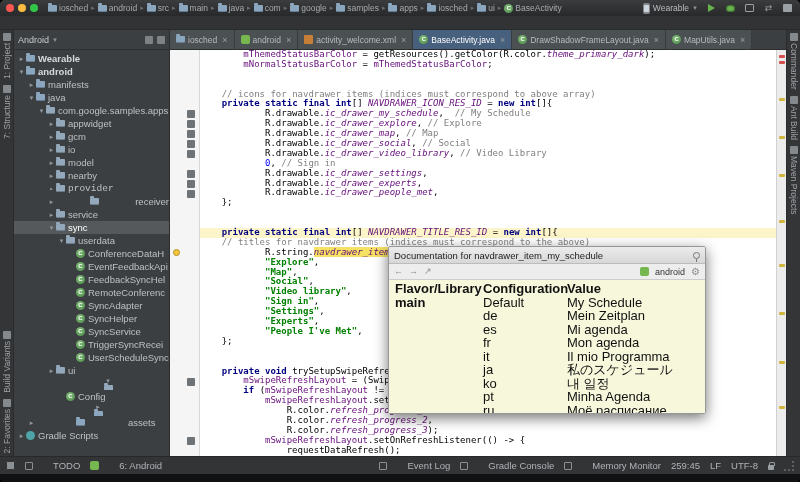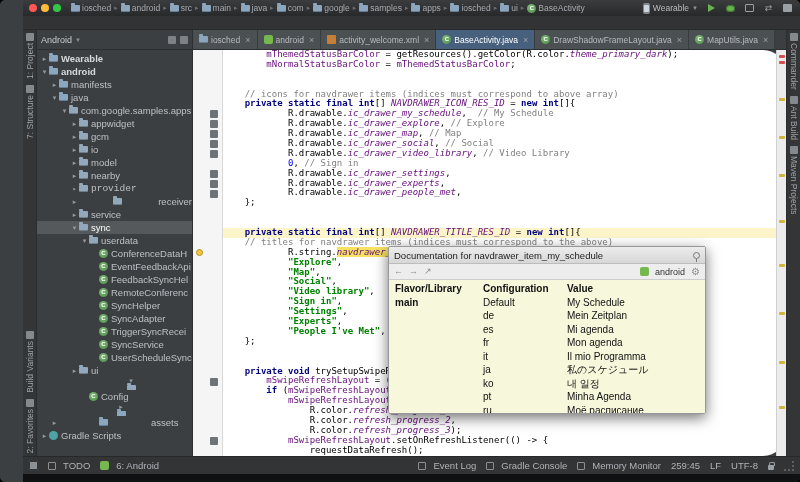--- a/index.html
+++ b/index.html
@@ -1,20 +1,20 @@
 <!DOCTYPE html>
 <html><head>
 <meta charset="utf-8">
 <style>
   * { box-sizing: border-box; margin: 0; padding: 0; }
   html,body { background:#000; }
   body { width:800px; height:482px; font-family:"Liberation Sans", sans-serif; overflow:hidden; }
 
   .window { width:800px; height:482px; border-radius:5px; overflow:hidden; position:relative;
-            background:#3c3f41; display:flex; flex-direction:column;padding-left:23px; }
+            background:#3c3f41; display:flex; flex-direction:column; }
 
   
   .titlebar { height:16px; background:linear-gradient(#3a3c3e,#28292b); display:flex; align-items:center;
               padding:0 6px; gap:4px; flex:none; }
   .lights { display:flex; gap:4px; margin-right:6px; }
   .light { width:8px; height:8px; border-radius:50%; }
   .light.red{background:#fc5753;} .light.yellow{background:#fdbc40;} .light.green{background:#33c748;}
   .bc { display:flex; align-items:center; gap:3px; overflow:hidden; white-space:nowrap; }
   .bc-item { display:inline-flex; align-items:center; gap:2px; }
   .bc-label { font-size:8.5px; color:#a7abaf; }
@@ -58,21 +58,21 @@
   
   .project { width:156px; flex:none; background:#3c3f41; border-right:1px solid #2b2d2f; overflow:hidden; padding-top:2px; }
   .tree-row { display:flex; align-items:center; height:13px; white-space:nowrap; overflow:hidden; cursor:default; }
   .tree-selected { background:#55595b; }
   .tree-arrow { width:9px; flex:none; font-size:7px; color:#91989e; text-align:center; }
   .tree-label { font-size:9.5px; color:#bdc1c5; margin-left:3px; }
   .tree-selected .tree-label { color:#fff; }
   .tree-label.bold { font-weight:bold; color:#d7dbde; }
 
   
-  .editor { flex:1; display:flex; min-width:0; background:#fff; position:relative;border-radius:23px; }
+  .editor { flex:1; display:flex; min-width:0; background:#fff; position:relative; }
   .gutter { width:30px; flex:none; background:#f5f5f5; border-right:1px solid #d8d8d8; position:relative; }
   .gmark { position:absolute; }
   .gmark-sq { left:17px; width:8px; height:8px; background:#6d7377; border-radius:1px; }
   .gmark-bulb { left:3px; width:7px; height:7px; border-radius:50%; background:#f4c63f; border:1px solid #b98f1d; }
   .codearea { flex:1; overflow:hidden; font-family:"DejaVu Sans Mono", monospace; font-size:9px; }
   .code-line { height:9.9px; line-height:9.9px; white-space:pre; }
   .caret-line { background:#fcf5c9; }
   .tk-k { color:#000080; font-weight:bold; }
   .tk-c { color:#808080; }
   .tk-s { color:#008000; font-weight:bold; }
@@ -82,21 +82,21 @@
   .tk-sfh { color:#660e7a; font-style:italic; background:#f5e262; }
   .tk-p { color:#000; }
   .stripe { width:10px; flex:none; background:#ececec; border-left:1px solid #d0d0d0; position:relative; }
   .smark { position:absolute; left:2px; width:6px; height:3px; border-radius:1px; }
   .smark-red { background:#d64f4f; }
   .smark-yellow { background:#d2b53e; }
 
   
   .statusbar { height:18px; background:#323436; border-top:1px solid #262829; display:flex; align-items:center;
                padding:0 6px; gap:10px; flex:none; font-size:9.5px; color:#b0b4b8; }
-  .sb-item { display:flex; align-items:center; gap:7px; white-space:nowrap; }
+  .sb-item { display:flex; align-items:center; gap:20px; white-space:nowrap; }
   .sb-right { margin-left:auto; display:flex; align-items:center; gap:10px;justify-content:flex-end; }
   .icn-sbbox { width:8px; height:8px; border:1px solid #8b9094; border-radius:1px; }
   .icn-grid { width:9px; height:9px; background:#8b9094; border-radius:1px; box-shadow:inset 0 0 0 1px #323436, inset 0 0 0 2px #8b9094; }
   .grip { width:10px; height:10px; border-right:2px dotted #5c6063; border-bottom:2px dotted #5c6063; }
   .bottom-edge { height:8px; background:#101112; flex:none; }
 
   
   .icn { display:inline-block; flex:none; }
   .icn-folder { width:9px; height:7px; background:#8ba7bf; border-radius:1px; position:relative; box-shadow:inset 0 -1px rgba(0,0,0,.25); }
   .icn-folder::before { content:""; position:absolute; top:-2px; left:0; width:4px; height:2px; background:#8ba7bf; border-radius:1px 1px 0 0; }
@@ -126,21 +126,21 @@
   .popup { position:absolute; left:388px; top:246px; width:318px; height:168px; z-index:40;
            border:1px solid #96969b; box-shadow:0 4px 14px rgba(0,0,0,.55); display:flex; flex-direction:column;
            border-radius:2px; overflow:hidden; }
   .doc-title { height:17px; background:linear-gradient(#ececec,#d7d7d7); border-bottom:1px solid #bcbcbc;
                display:flex; align-items:center; padding:0 5px; font-size:9.5px; color:#222; gap:4px; flex:none; }
   .doc-title .spacer, .doc-toolbar .spacer { flex:1; }
   .doc-toolbar { height:16px; background:#ededed; border-bottom:1px solid #cdcdcd; display:flex; align-items:center;
                  gap:6px; padding:0 5px; flex:none; }
   .doc-context-label { font-size:9px; color:#333; }
   .doc-body { background:#f7f7dc; flex:1; padding:2px 6px; overflow:hidden; }
-  .doc-table { display:grid; grid-template-columns:88px 84px 1fr; font-size:10px; color:#111; line-height:13.5px; }
+  .doc-table { display:grid; grid-template-columns:88px 84px 1fr; font-size:13px; color:#111; line-height:13.5px; }
   .doc-head { font-weight:bold; }
   .doc-main { font-weight:bold; }
 </style>
 </head>
 <body>
 
 <div class="window">
 
   <div class="titlebar">
     <div class="lights">
@@ -396,36 +396,36 @@
               <span class="tree-label">FeedbackSyncHel</span>
             </div>
             <div class="tree-row" style="padding-left: 53px;">
               <span class="tree-arrow"></span>
               <span class="icn icn-class">C</span>
               <span class="tree-label">RemoteConferenc</span>
             </div>
             <div class="tree-row" style="padding-left: 53px;">
               <span class="tree-arrow"></span>
               <span class="icn icn-class">C</span>
+              <span class="tree-label">SyncAdapter</span>
+            </div>
+            <div class="tree-row" style="padding-left: 53px;">
+              <span class="tree-arrow"></span>
+              <span class="icn icn-class">C</span>
               <span class="tree-label">SyncHelper</span>
             </div>
             <div class="tree-row" style="padding-left: 53px;">
               <span class="tree-arrow"></span>
               <span class="icn icn-class">C</span>
-              <span class="tree-label">SyncAdapter</span>
+              <span class="tree-label">SyncService</span>
             </div>
             <div class="tree-row" style="padding-left: 53px;">
               <span class="tree-arrow"></span>
               <span class="icn icn-class">C</span>
               <span class="tree-label">TriggerSyncRecei</span>
-            </div>
-            <div class="tree-row" style="padding-left: 53px;">
-              <span class="tree-arrow"></span>
-              <span class="icn icn-class">C</span>
-              <span class="tree-label">SyncService</span>
             </div>
             <div class="tree-row" style="padding-left: 53px;">
               <span class="tree-arrow"></span>
               <span class="icn icn-class">C</span>
               <span class="tree-label">UserScheduleSync</span>
             </div>
             <div class="tree-row" style="padding-left: 33px;">
               <span class="tree-arrow">▸</span>
               <span class="icn icn-package"></span>
               <span class="tree-label">ui</span>

